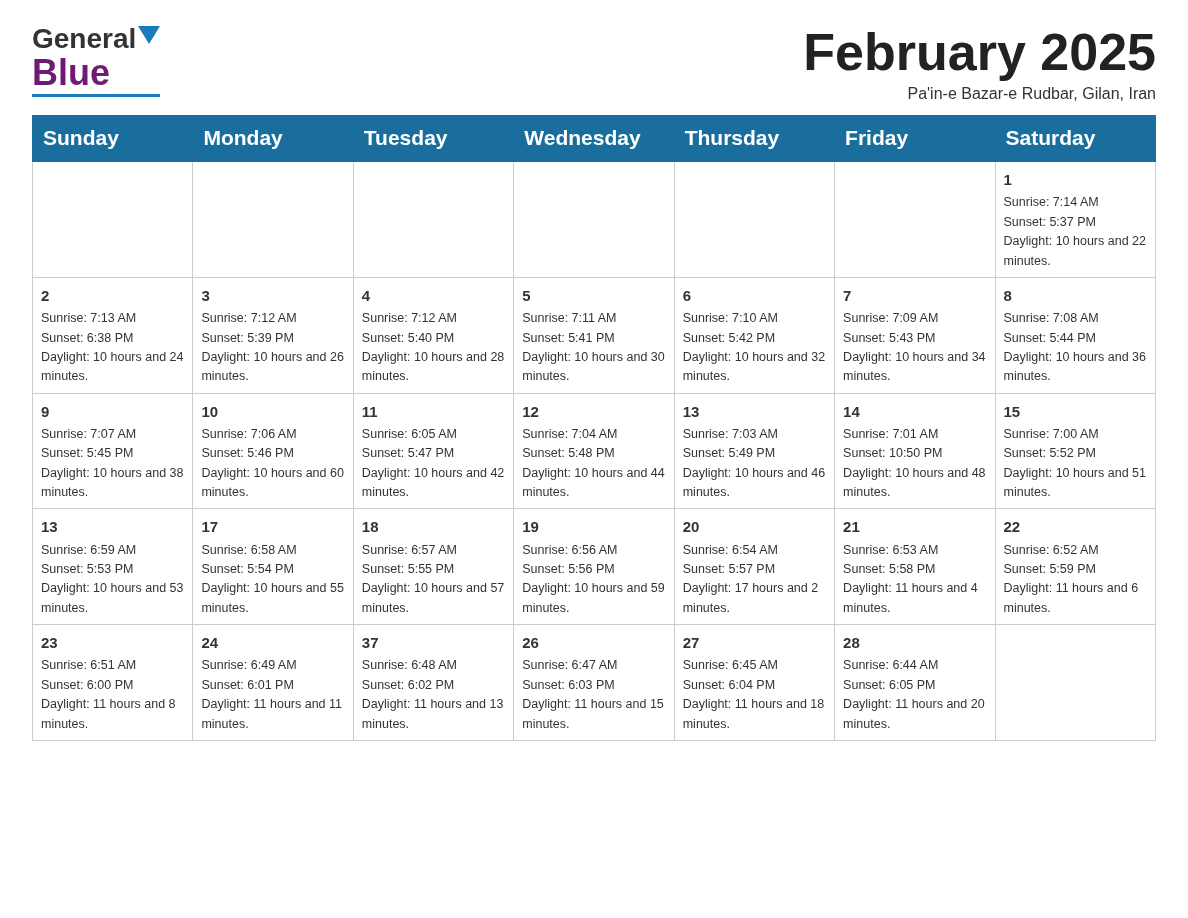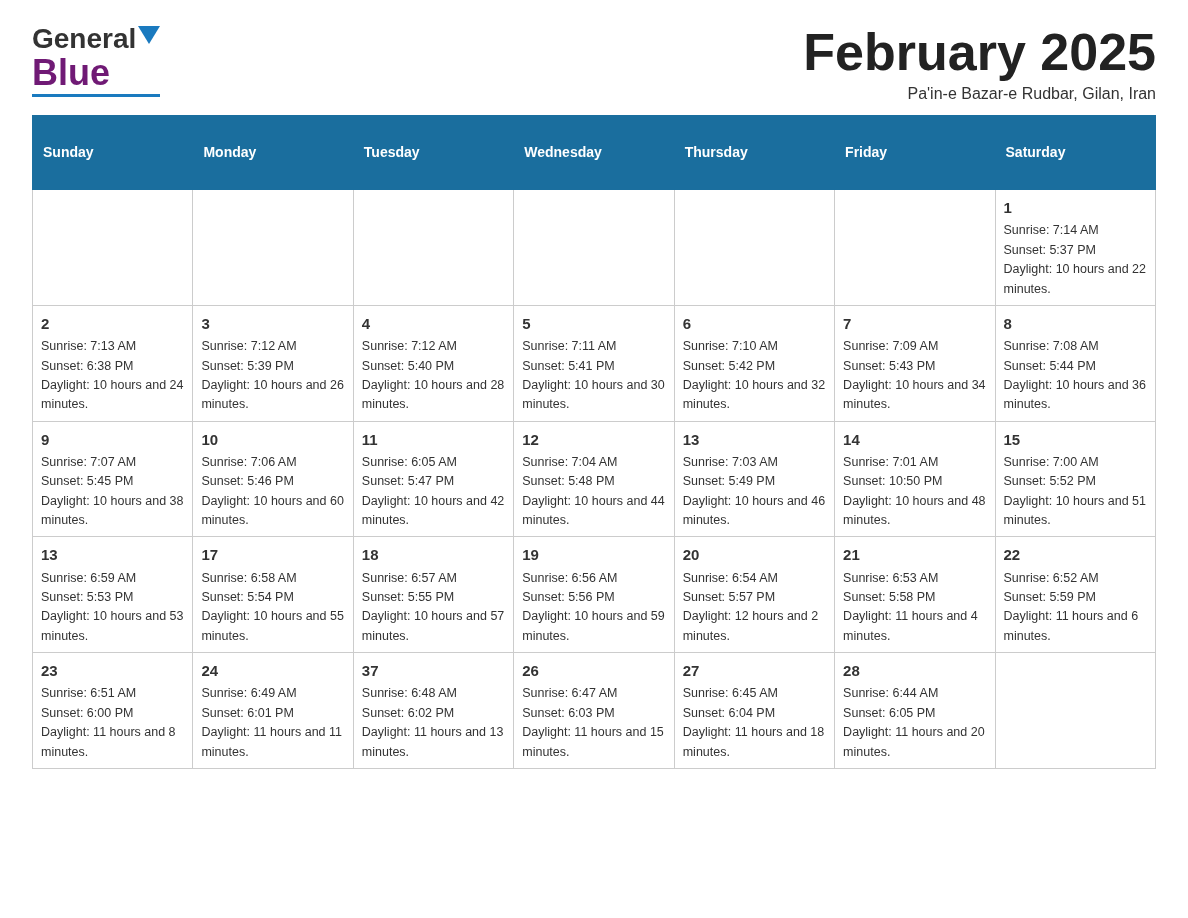--- a/index.html
+++ b/index.html
@@ -49,23 +49,23 @@
       margin-top: 4px;
     }
     table {
       width: 100%;
       border-collapse: collapse;
       margin-top: 12px;
     }
     thead tr th {
       background: #1a6e9e;
       color: #fff;
-      font-size: 14px;
+      font-size: 21px;
       font-weight: bold;
-      padding: 28px 10px;
+      padding: 10px 10px;
       text-align: left;
       border: 1px solid #1a6e9e;
     }
     tbody tr td {
       vertical-align: top;
       border: 1px solid #ccc;
       padding: 6px 8px;
       width: 14.28%;
       min-height: 110px;
       font-size: 12.5px;
@@ -252,21 +252,21 @@
         <td class="has-data">
           <span class="day-num">19</span>
           <div>Sunrise: 6:56 AM</div>
           <div>Sunset: 5:56 PM</div>
           <div>Daylight: 10 hours and 59 minutes.</div>
         </td>
         <td class="has-data">
           <span class="day-num">20</span>
           <div>Sunrise: 6:54 AM</div>
           <div>Sunset: 5:57 PM</div>
-          <div>Daylight: 12 hours and 2 minutes.</div>
+          <div>Daylight: 17 hours and 2 minutes.</div>
         </td>
         <td class="has-data">
           <span class="day-num">21</span>
           <div>Sunrise: 6:53 AM</div>
           <div>Sunset: 5:58 PM</div>
           <div>Daylight: 11 hours and 4 minutes.</div>
         </td>
         <td class="has-data">
           <span class="day-num">22</span>
           <div>Sunrise: 6:52 AM</div>

